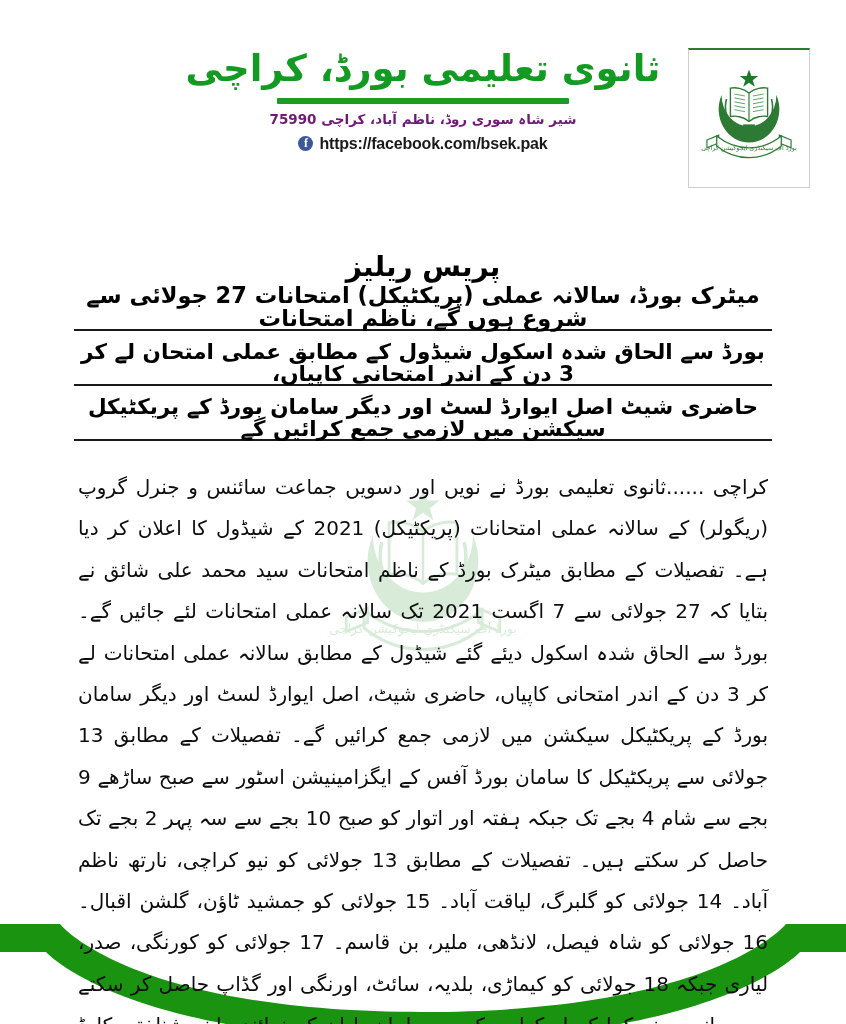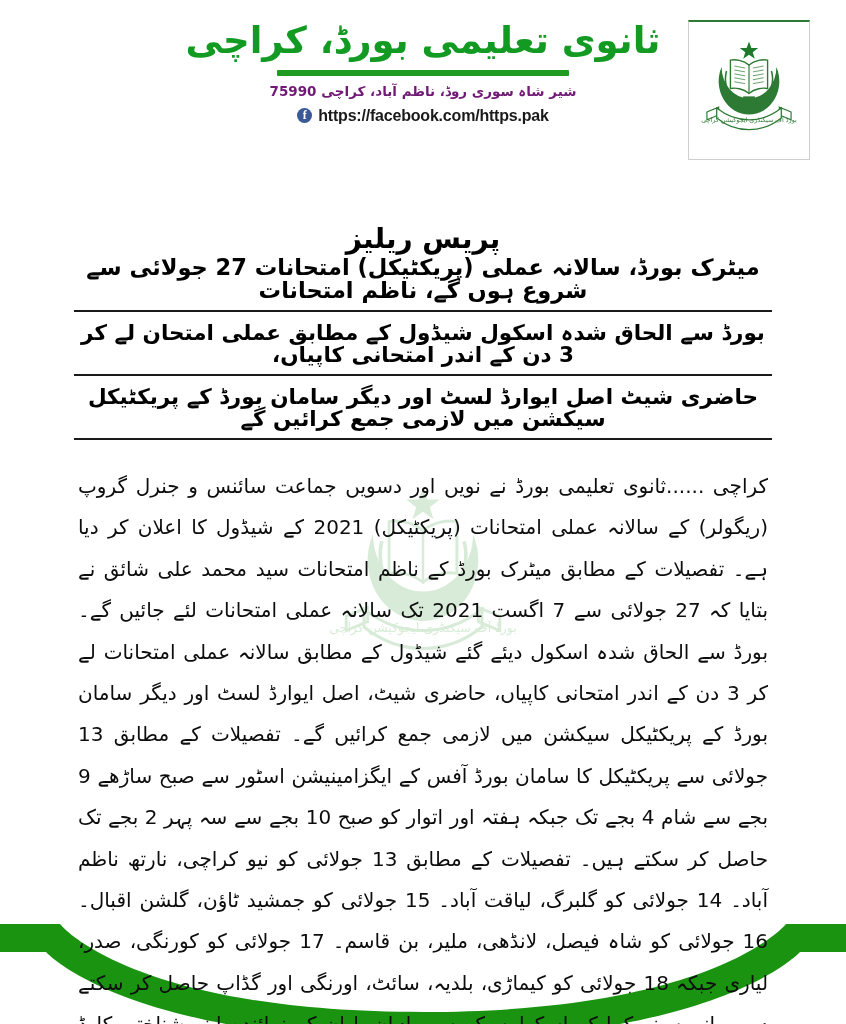--- a/index.html
+++ b/index.html
@@ -16,20 +16,21 @@
     overflow: hidden;
     font-family: "DejaVu Sans", "Liberation Sans", sans-serif;
     color: #111111;
   }
 
   
   .header {
     position: relative;
     height: 178px;
     width: 100%;
+    margin-top: 28px;
   }
   .letterhead {
     position: absolute;
     left: 0;
     right: 0;
     top: 18px;
     text-align: center;
   }
   .board-name {
     font-size: 37px;
@@ -152,21 +153,20 @@
     margin: 18px 74px 0 74px;
     direction: rtl;
     text-align: center;
   }
   .headline .hl {
     font-size: 21.5px;
     font-weight: 700;
     line-height: 1.0;
     color: #000;
     border-bottom: 2px solid #1a1a1a;
-    padding-bottom: 9px;
     margin-bottom: 10px;
     letter-spacing: -0.2px;
   }
   .headline .hl:nth-child(1) { font-size: 22.5px; }
   .headline .hl:nth-child(3) { margin-bottom: 21px; }
 
   
   .body-wrap {
     position: relative;
     margin: 26px 78px 0 78px;
@@ -213,21 +213,21 @@
 
   <div class="letterhead">
     <div class="board-name">ثانوی تعلیمی بورڈ، کراچی</div>
 
     <div class="green-rule"></div>
 
     <div class="address-line">شیر شاہ سوری روڈ، ناظم آباد، کراچی 75990</div>
 
     <div class="contact-line">
       <span class="fb-icon">f</span>
-      <span class="txt">https://facebook.com/https.pak</span>
+      <span class="txt">https://facebook.com/bsek.pak</span>
     </div>
 
   </div>
 
   <div class="logo-box">
     <svg class="logo-svg" viewBox="0 0 122 140">
       <g fill="none" stroke="#2d7a34" stroke-width="1.6">
 
         <path d="M33 46 A31 34 0 1 0 89 46 A27 31 0 1 1 33 46 Z" fill="#2d7a34" stroke="none"></path>
 

